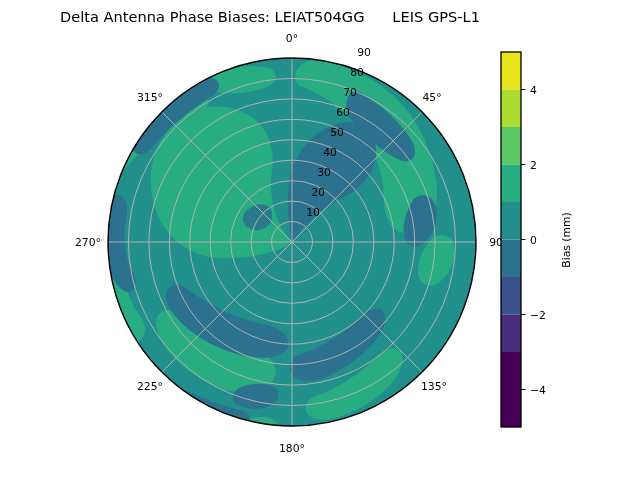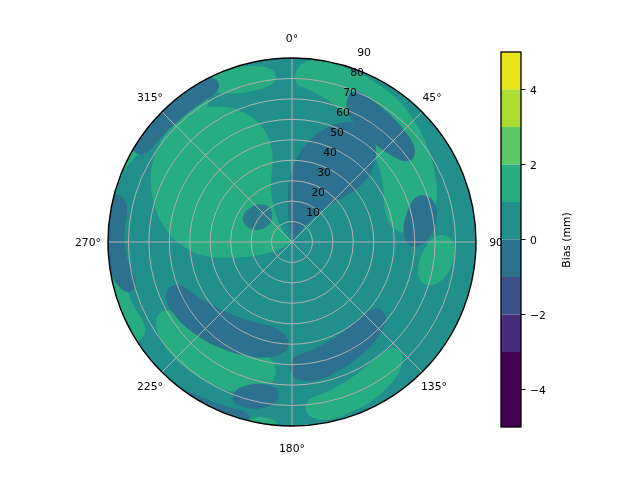--- a/index.html
+++ b/index.html
@@ -59,20 +59,21 @@
     font-size: 10.8px;
     fill: #000000;
     font-family: "DejaVu Sans", sans-serif;
   }
 </style>
 </head>
 <body>
 
 <div id="figure">
 
+  <div id="title">Delta Antenna Phase Biases: LEIAT504GG      LEIS GPS-L1</div>
 
   <svg id="polar-svg" width="640" height="480">
     <defs>
       <clipPath id="polarClip">
         <circle cx="292" cy="242" r="184"></circle>
       </clipPath>
     </defs>
 
     <g clip-path="url(#polarClip)">
 

